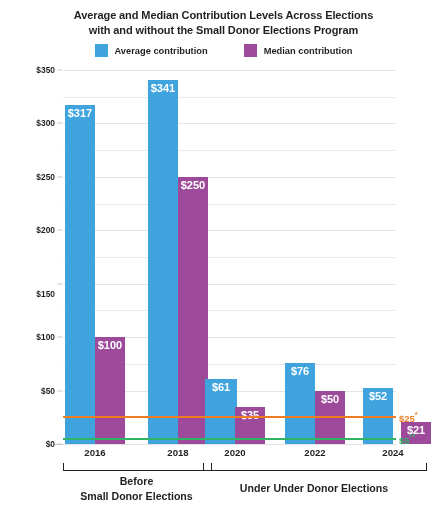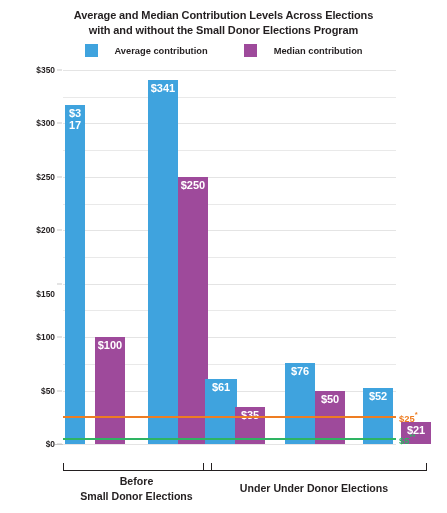--- a/index.html
+++ b/index.html
@@ -20,21 +20,21 @@
     font-size:11px;font-weight:bold;line-height:15px;
     color:#231f20;letter-spacing:-0.1px;
   }
   .title-line{display:block;}
 
   
   .legend{
     position:absolute;left:0;top:44px;width:447px;
     display:flex;justify-content:center;align-items:center;gap:36px;
   }
-  .legend-item{display:flex;align-items:center;gap:17px;}
+  .legend-item{display:flex;align-items:center;gap:7px;}
   .legend-swatch{width:13px;height:13px;display:block;}
   .legend-label{font-size:9.3px;font-weight:bold;color:#231f20;white-space:nowrap;}
 
   
   .plot{
     position:absolute;
     left:63px;top:70px;
     width:333px;height:374px;
   }
   .gridline{position:absolute;left:0;width:100%;height:1px;background:#e9e9e9;}
@@ -152,21 +152,21 @@
       <div class="ytick" style="top: 224px;">$150</div>
       <div class="ytick-dash" style="top: 213.714px;"></div>
       <div class="ytick" style="top: 160.286px;">$200</div>
       <div class="ytick-dash" style="top: 160.286px;"></div>
       <div class="ytick" style="top: 106.857px;">$250</div>
       <div class="ytick-dash" style="top: 106.857px;"></div>
       <div class="ytick" style="top: 53.4286px;">$300</div>
       <div class="ytick-dash" style="top: 53.4286px;"></div>
       <div class="ytick" style="top: 0px;">$350</div>
       <div class="ytick-dash" style="top: 0px;"></div>
-      <div class="bar avg" style="left: 2px; width: 20px; height: 338.737px;">
+      <div class="bar avg" style="left: 2px; width: 30px; height: 338.737px;">
         <span class="bar-label vert" style="letter-spacing: 0px;">$317</span>
       </div>
       <div class="bar med" style="left: 32px; width: 30px; height: 106.857px;">
         <span class="bar-label vert" style="letter-spacing: 0px;">$100</span>
       </div>
       <div class="bar avg" style="left: 85px; width: 30px; height: 364.383px;">
         <span class="bar-label vert" style="letter-spacing: 0px;">$341</span>
       </div>
       <div class="bar med" style="left: 115px; width: 30px; height: 267.143px;">
         <span class="bar-label vert" style="letter-spacing: 0px;">$250</span>
@@ -192,20 +192,27 @@
       <div class="refline" style="top: 346.286px;">
         <div class="line" style="background: rgb(238, 125, 34);"></div>
         <div class="ref-label" style="color: rgb(238, 125, 34);">$25<span class="ref-star">*</span></div>
       </div>
       <div class="refline" style="top: 367.657px;">
         <div class="line" style="background: rgb(46, 180, 99);"></div>
         <div class="ref-label" style="color: rgb(46, 180, 99);">$5<span class="ref-star">**</span></div>
       </div>
     </div>
 
+  <div class="xlabels" id="xlabels">
+      <div class="xlabel" style="left: 95px;">2016</div>
+      <div class="xlabel" style="left: 178px;">2018</div>
+      <div class="xlabel" style="left: 235px;">2020</div>
+      <div class="xlabel" style="left: 315px;">2022</div>
+      <div class="xlabel" style="left: 393px;">2024</div>
+    </div>
   <div id="brackets">
       <div class="bracket" style="left: 63px; width: 147px;"></div>
       <div class="group-caption" style="left: 136.5px; top: 474px; width: 230px;">
         <div>Before</div>
         <div>Small Donor Elections</div>
       </div>
       <div class="bracket" style="left: 203px; width: 222px;"></div>
       <div class="group-caption" style="left: 314px; top: 481px; width: 230px;">
         <div>Under Under Donor Elections</div>
       </div>

